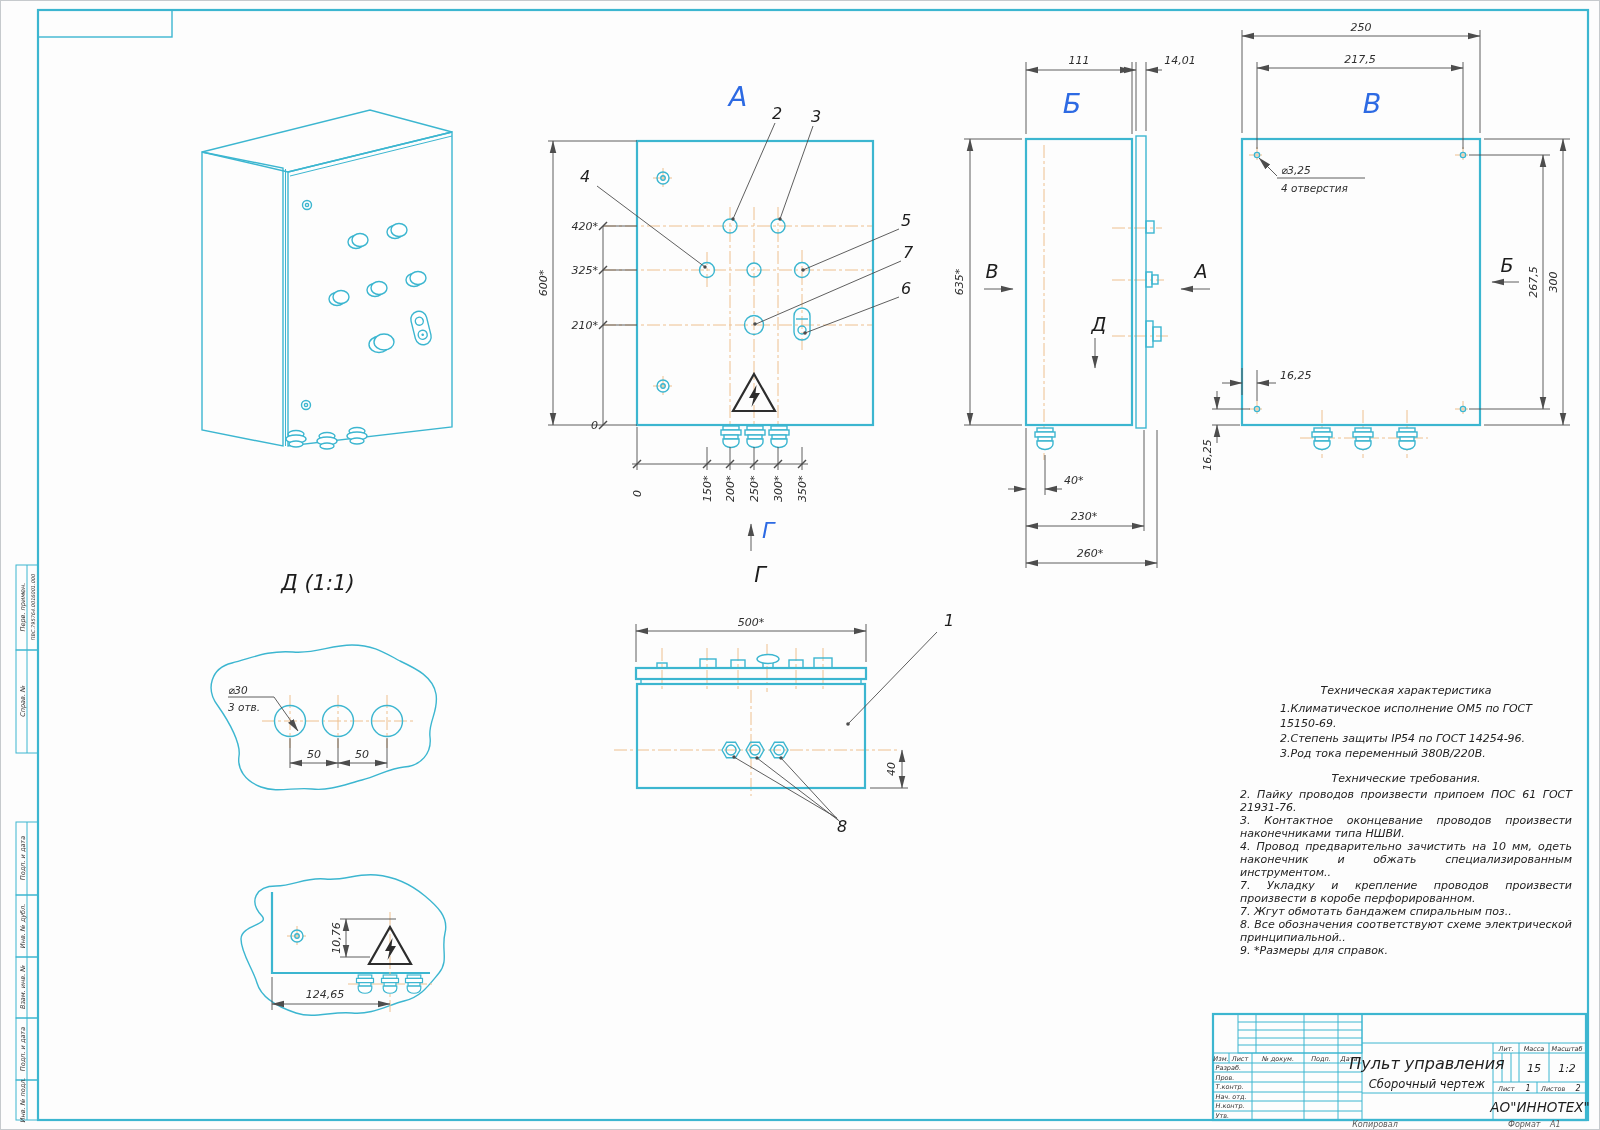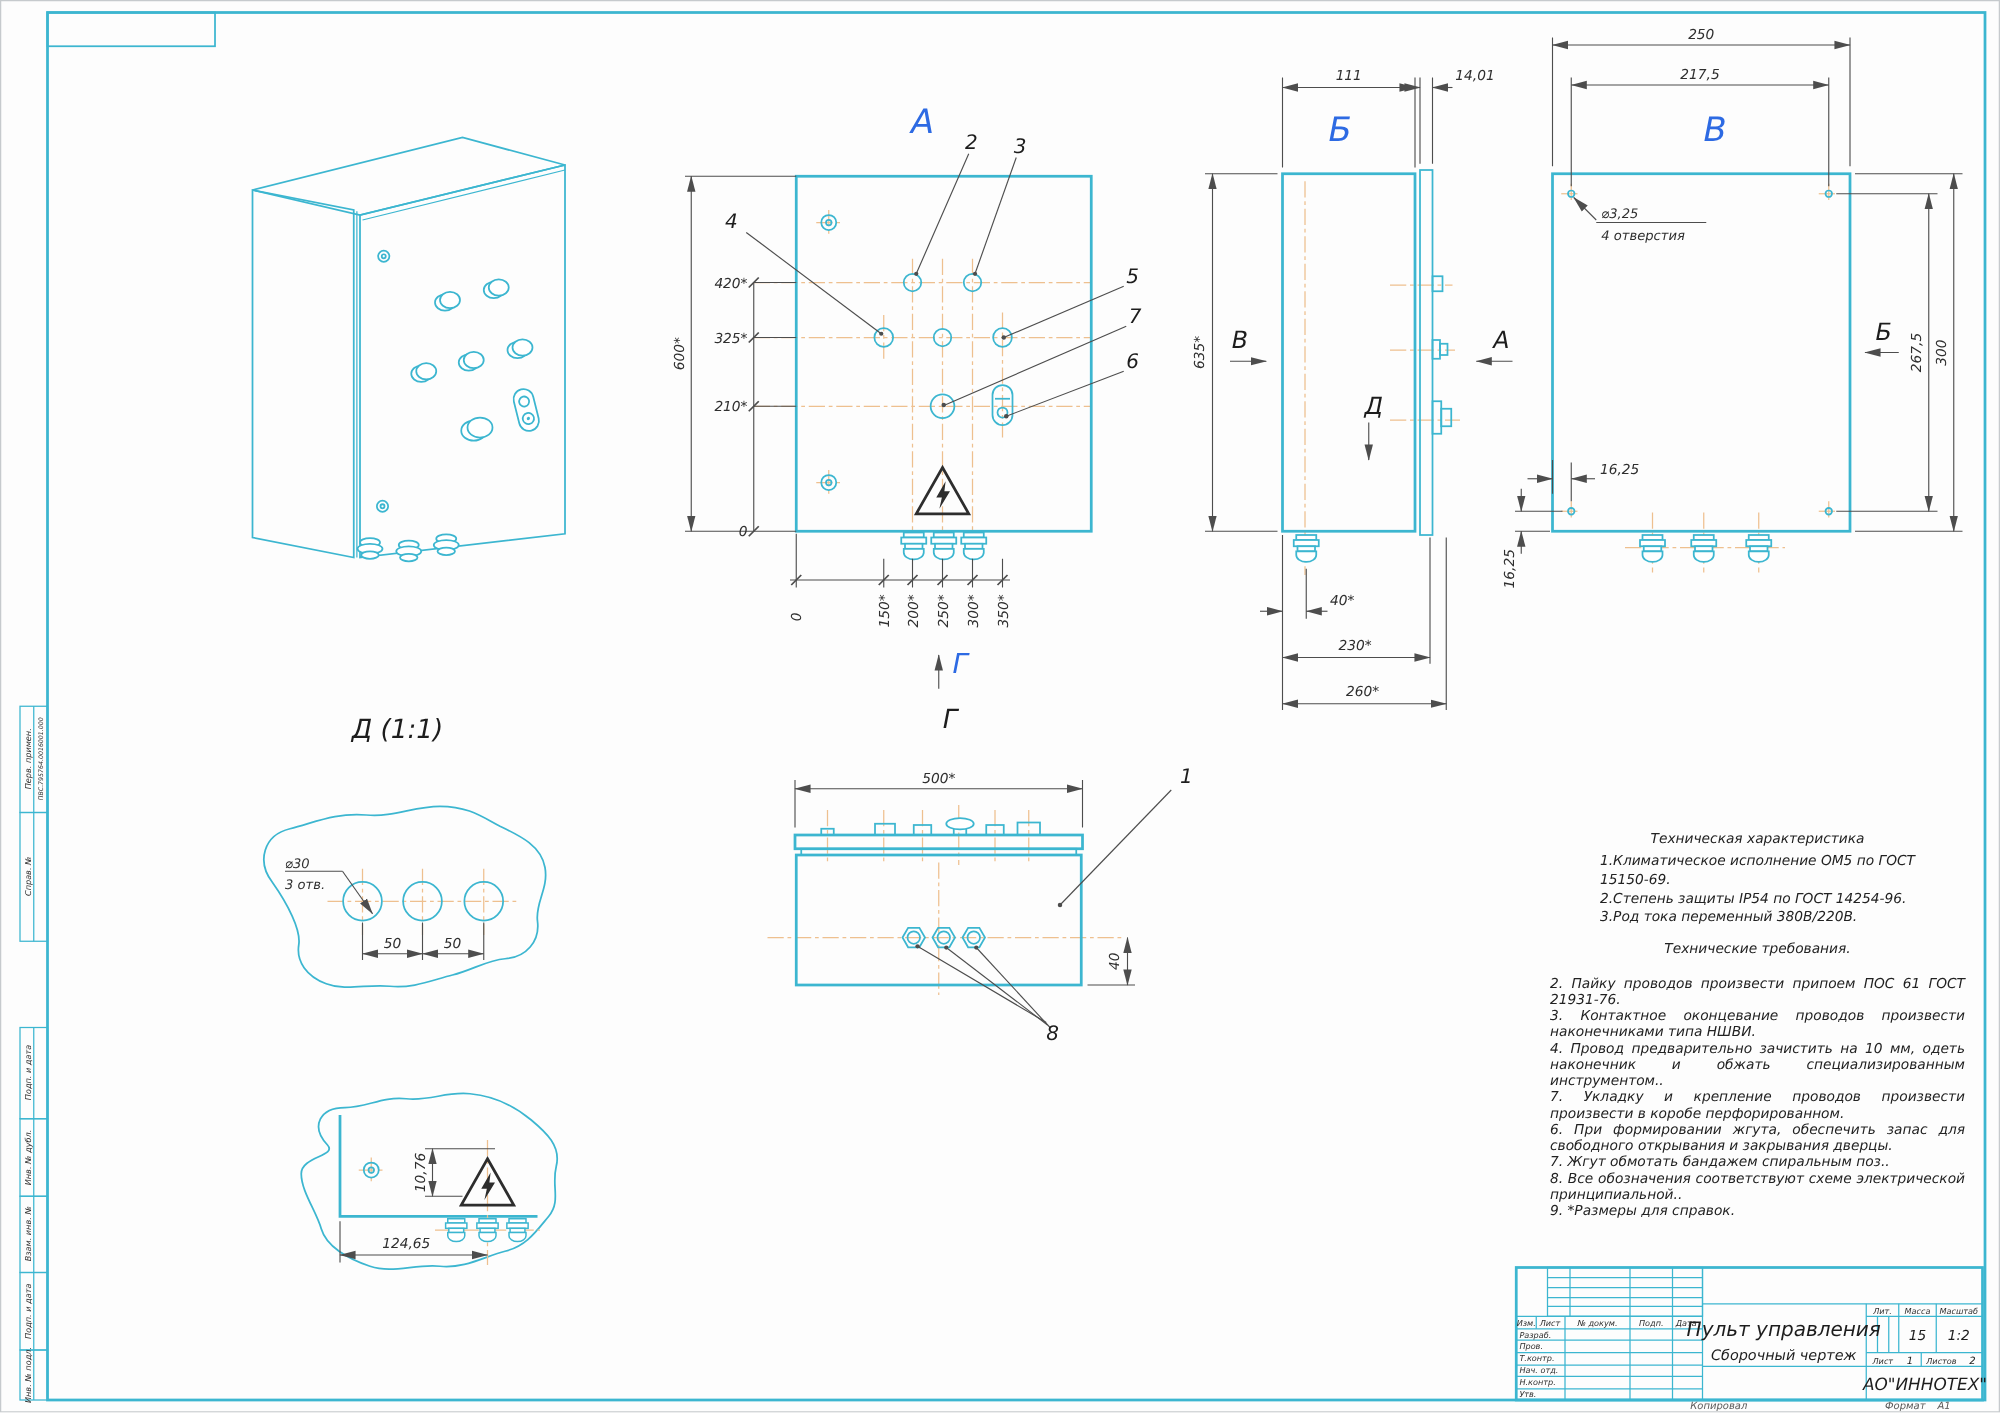--- a/index.html
+++ b/index.html
@@ -23,25 +23,25 @@
   .tn{font:italic 10.5px "DejaVu Sans",sans-serif;fill:#2f2f2f}
   .tr{font:italic 6.5px "DejaVu Sans",sans-serif;fill:#2f2f2f}
   .trd{font:italic 5px "DejaVu Sans",sans-serif;fill:#2f2f2f}
   .ts{font:italic 6.5px "DejaVu Sans",sans-serif;fill:#2f2f2f}
   .ts2{font:italic 11px "DejaVu Sans",sans-serif;fill:#1d1d1d}
   .ts3{font:italic 16px "DejaVu Sans",sans-serif;fill:#1d1d1d}
   .ts4{font:italic 11.5px "DejaVu Sans",sans-serif;fill:#1d1d1d}
   .ts5{font:italic 13.5px "DejaVu Sans",sans-serif;fill:#1d1d1d}
   .ts6{font:italic 8px "DejaVu Sans",sans-serif;fill:#1d1d1d}
   .tsg{font:italic 8px "DejaVu Sans",sans-serif;fill:#5a5a5a}
-  .tech{position:absolute;left:1240px;top:664px;width:332px;font:italic 11px "DejaVu Sans",sans-serif;color:#222;}
+  .tech{position:absolute;left:1240px;top:684px;width:332px;font:italic 11px "DejaVu Sans",sans-serif;color:#222;}
   .tech-title{text-align:center;margin-bottom:4px;}
   .tech-line{line-height:15px;margin-left:40px;}
   .tech-item{line-height:13px;text-align:justify;}
-  .req-title{margin-top:11px;margin-bottom:15px;}
+  .req-title{margin-top:11px;margin-bottom:3px;}
 </style>
 </head>
 <body>
 
 <div class="page">
 <svg width="1600" height="1130" viewBox="0 0 1600 1130">
 <defs>
   <marker id="ar" viewBox="0 0 12 8" refX="11.5" refY="4" markerWidth="13" markerHeight="9" orient="auto" markerUnits="userSpaceOnUse">
           <path d="M12,4 L0,0.9 L0,7.1 Z" fill="#4d4d4d"></path>
         </marker>
@@ -539,18 +539,17 @@
 <div class="tech">
   <div class="tech-title">Техническая характеристика</div>
   <div class="tech-line">1.Климатическое исполнение ОМ5 по ГОСТ 15150-69.</div>
   <div class="tech-line">2.Степень защиты IP54 по ГОСТ 14254-96.</div>
   <div class="tech-line">3.Род тока переменный 380В/220В.</div>
   <div class="tech-title req-title">Технические требования.</div>
   <div class="tech-item">2. Пайку проводов произвести припоем ПОС 61 ГОСТ 21931-76.</div>
   <div class="tech-item">3. Контактное оконцевание проводов произвести наконечниками типа НШВИ.</div>
   <div class="tech-item">4. Провод предварительно зачистить на 10 мм, одеть наконечник и обжать специализированным инструментом..</div>
   <div class="tech-item">7. Укладку и крепление проводов произвести произвести в коробе перфорированном.</div>
-  <div class="tech-item">6. При формировании жгута, обеспечить запас для свободного открывания и закрывания дверцы.</div>
   <div class="tech-item">7. Жгут обмотать бандажем спиральным поз..</div>
   <div class="tech-item">8. Все обозначения соответствуют схеме электрической принципиальной..</div>
   <div class="tech-item">9. *Размеры для справок.</div>
 </div>
 </div>
 
 </body></html>

